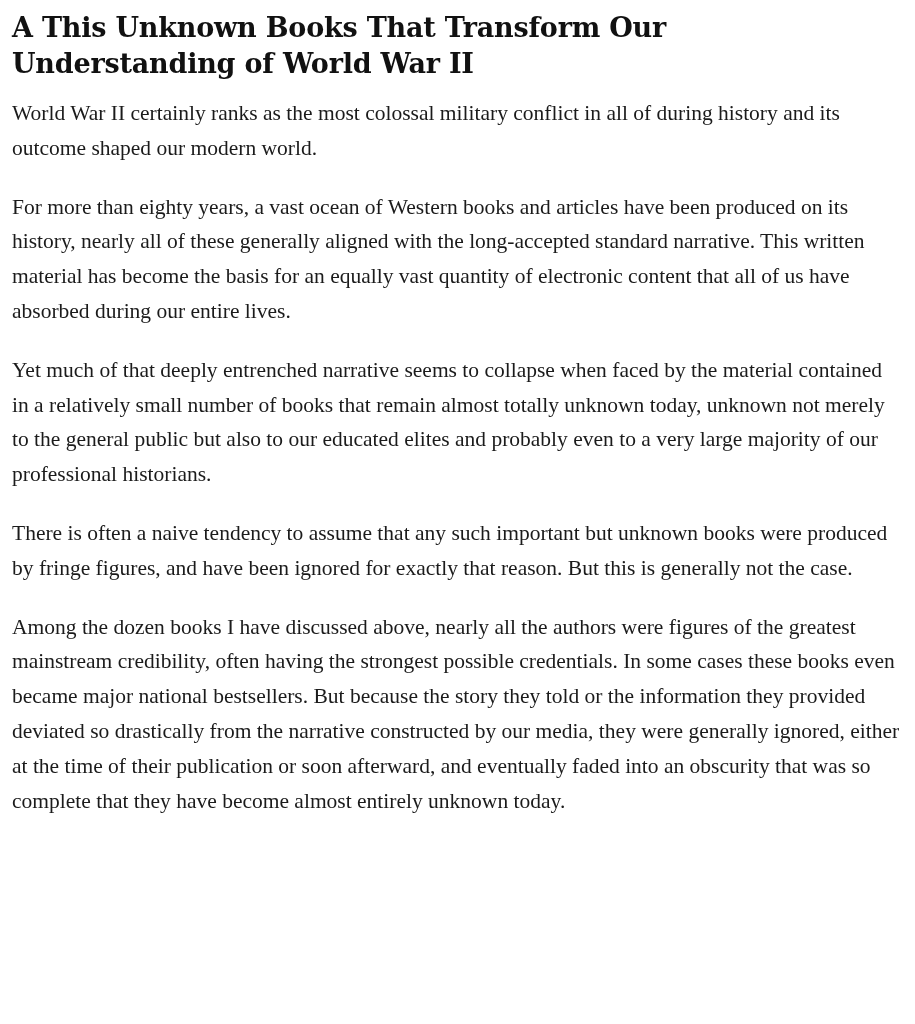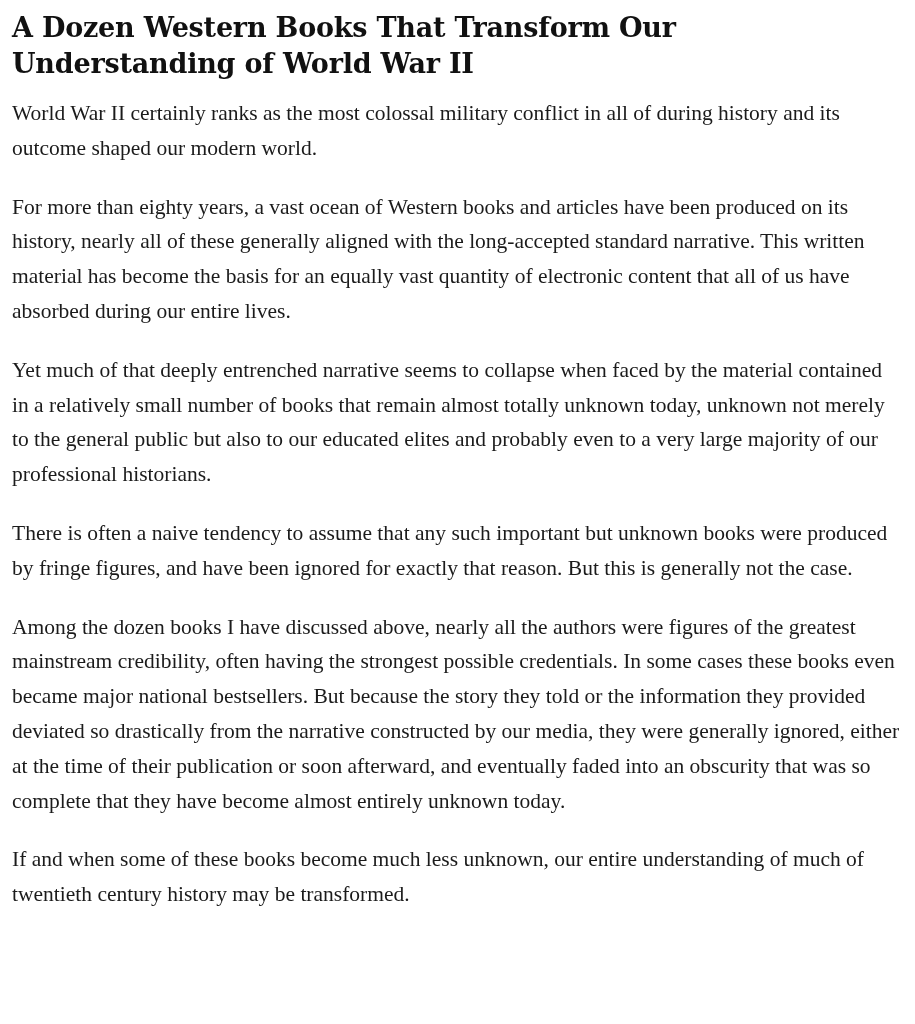--- a/index.html
+++ b/index.html
@@ -39,24 +39,23 @@
   }
   .article-body p:last-child {
     margin-bottom: 0;
   }
 </style>
 </head>
 <body>
 
 <div class="page">
 
-  <h1 class="article-title">A Dozen Western Books That Transform Our Understanding of World War II</h1>
+  <h1 class="article-title">A This Unknown Books That Transform Our Understanding of World War II</h1>
 
   <div class="article-body">
     <p>World War II certainly ranks as the most colossal military conflict in all of during history and its outcome shaped our modern world.</p>
     <p>For more than eighty years, a vast ocean of Western books and articles have been produced on its history, nearly all of these generally aligned with the long-accepted standard narrative. This written material has become the basis for an equally vast quantity of electronic content that all of us have absorbed during our entire lives.</p>
     <p>Yet much of that deeply entrenched narrative seems to collapse when faced by the material contained in a relatively small number of books that remain almost totally unknown today, unknown not merely to the general public but also to our educated elites and probably even to a very large majority of our professional historians.</p>
     <p>There is often a naive tendency to assume that any such important but unknown books were produced by fringe figures, and have been ignored for exactly that reason. But this is generally not the case.</p>
     <p>Among the dozen books I have discussed above, nearly all the authors were figures of the greatest mainstream credibility, often having the strongest possible credentials. In some cases these books even became major national bestsellers. But because the story they told or the information they provided deviated so drastically from the narrative constructed by our media, they were generally ignored, either at the time of their publication or soon afterward, and eventually faded into an obscurity that was so complete that they have become almost entirely unknown today.</p>
-    <p>If and when some of these books become much less unknown, our entire understanding of much of twentieth century history may be transformed.</p>
   </div>
 
 </div>
 
 </body></html>

